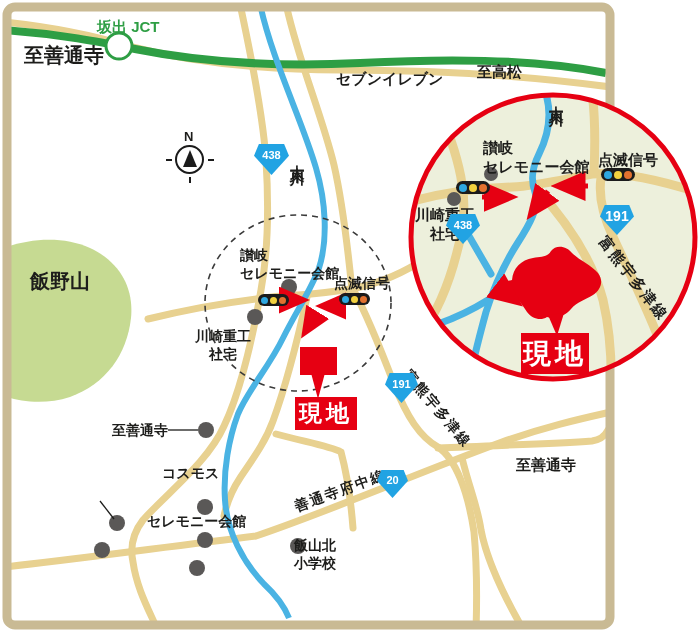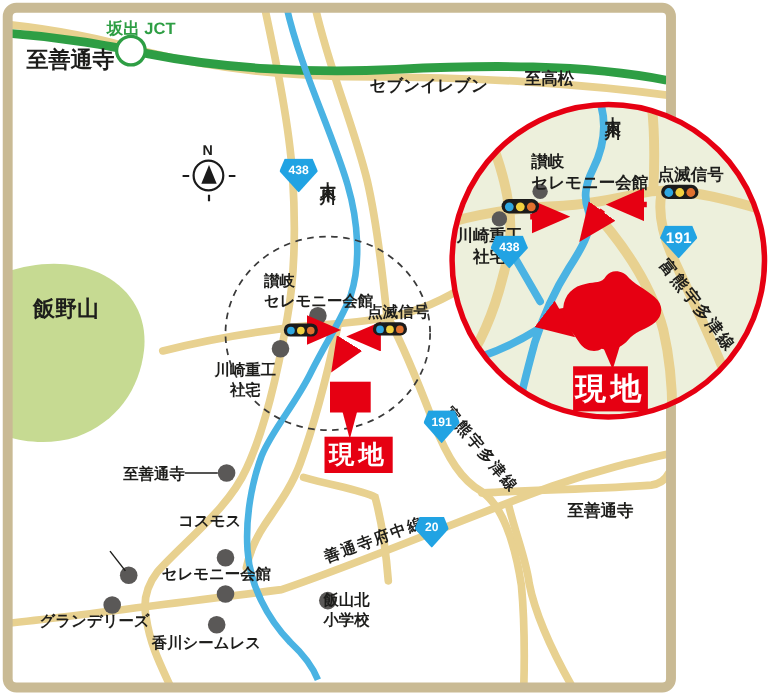--- a/index.html
+++ b/index.html
@@ -149,22 +149,20 @@
       <div class="needle"></div>
     </div>
 
   <div class="lbl" style="left:240px;top:246px;"><span>讃岐</span><br><span>セレモニー会館</span></div>
   <div class="lbl" style="left:334px;top:274px;">点滅信号</div>
   <div class="lbl ctr" style="left:194px;top:327px;width:58px;"><span>川崎重工</span><br><span>社宅</span></div>
 
   <div class="lbl" style="left:112px;top:421px;">至善通寺</div>
   <div class="lbl" style="left:162px;top:464px;">コスモス</div>
   <div class="lbl" style="left:147px;top:512px;">セレモニー会館</div>
-  <div class="lbl" style="left:36px;top:555px;">グランデリーズ</div>
-  <div class="lbl" style="left:138px;top:575px;">香川シームレス</div>
   <div class="lbl" style="left:294px;top:536px;"><span>飯山北</span><br><span>小学校</span></div>
 
   <div class="lbl rot" style="left:292px;top:498px;transform:rotate(-20deg);">善通寺府中線</div>
   <div class="lbl s15" style="left:516px;top:455px;">至善通寺</div>
   <div class="lbl rot" style="left:414px;top:366px;transform:rotate(50deg);">富熊宇多津線</div>
 
   <div class="badge" style="left:254px;top:144px;width:35px;height:31px;">438</div>
   <div class="badge" style="left:385px;top:373px;width:33px;height:30px;">191</div>
   <div class="badge" style="left:377px;top:470px;width:31px;height:28px;">20</div>
 

